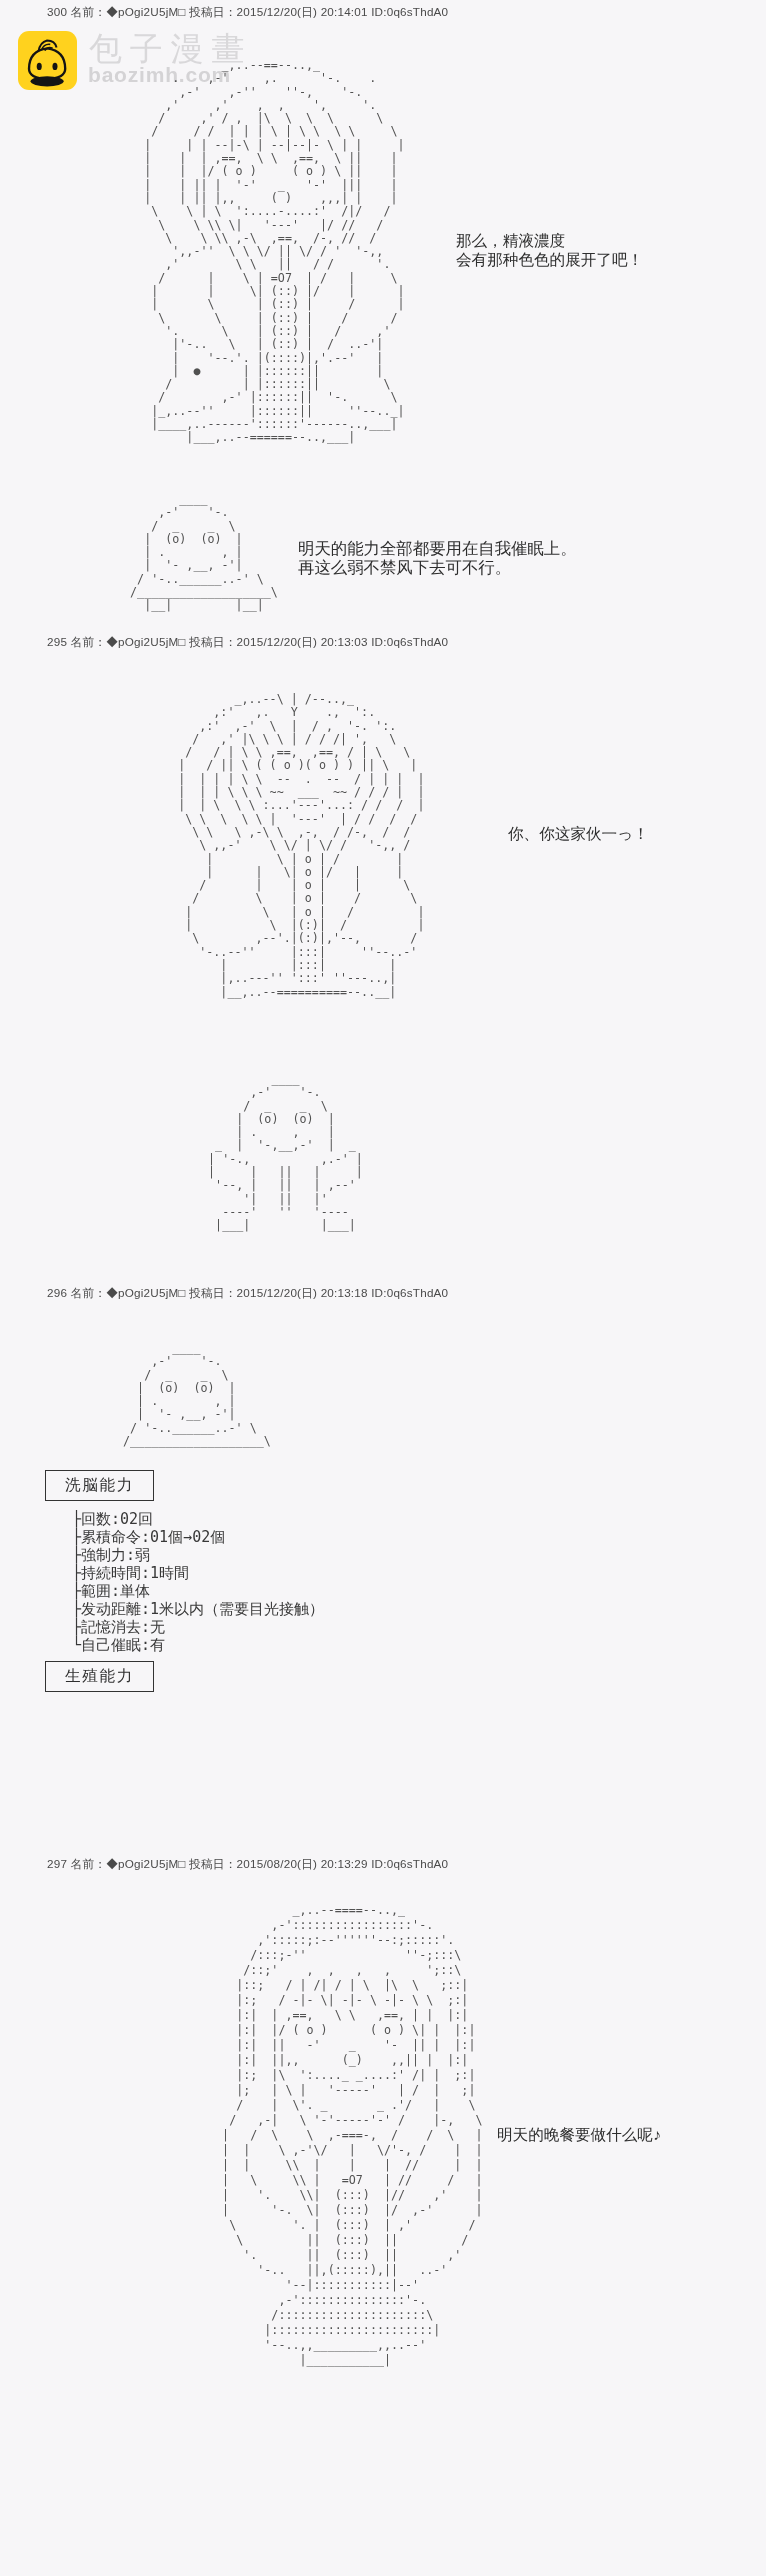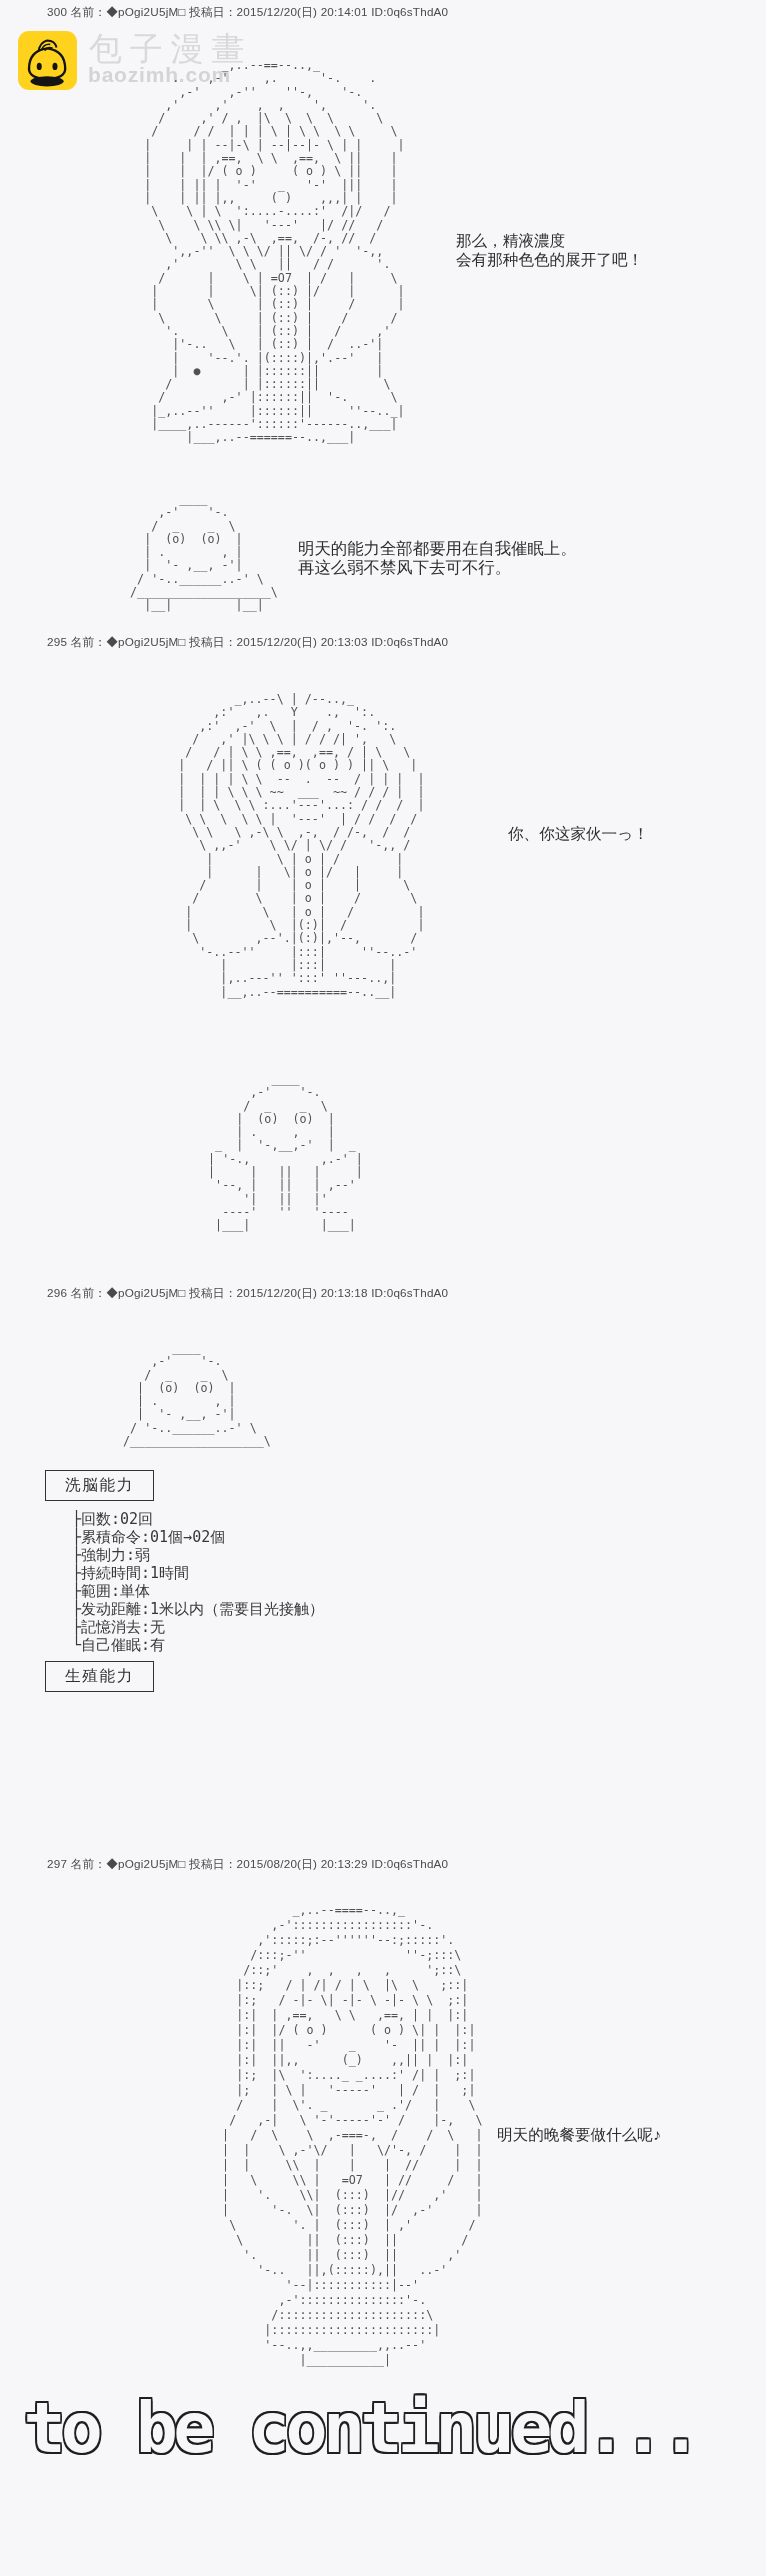--- a/index.html
+++ b/index.html
@@ -212,16 +212,15 @@
       '.       ||  (:::)  ||       ,'
         '-..   ||,(:::::),||   ..-'
             '--|:::::::::::|--'
            ,-':::::::::::::::'-.
           /:::::::::::::::::::::\
          |:::::::::::::::::::::::|
          '--..,,_________,,..--'
               |___________|</pre>
   <div class="dialogue" style="left:497px; top:2125px">明天的晚餐要做什么呢♪</div>
 
-  <div class="tbc">to be continued...</div>
 
 </div>
 
 
 </body></html>

